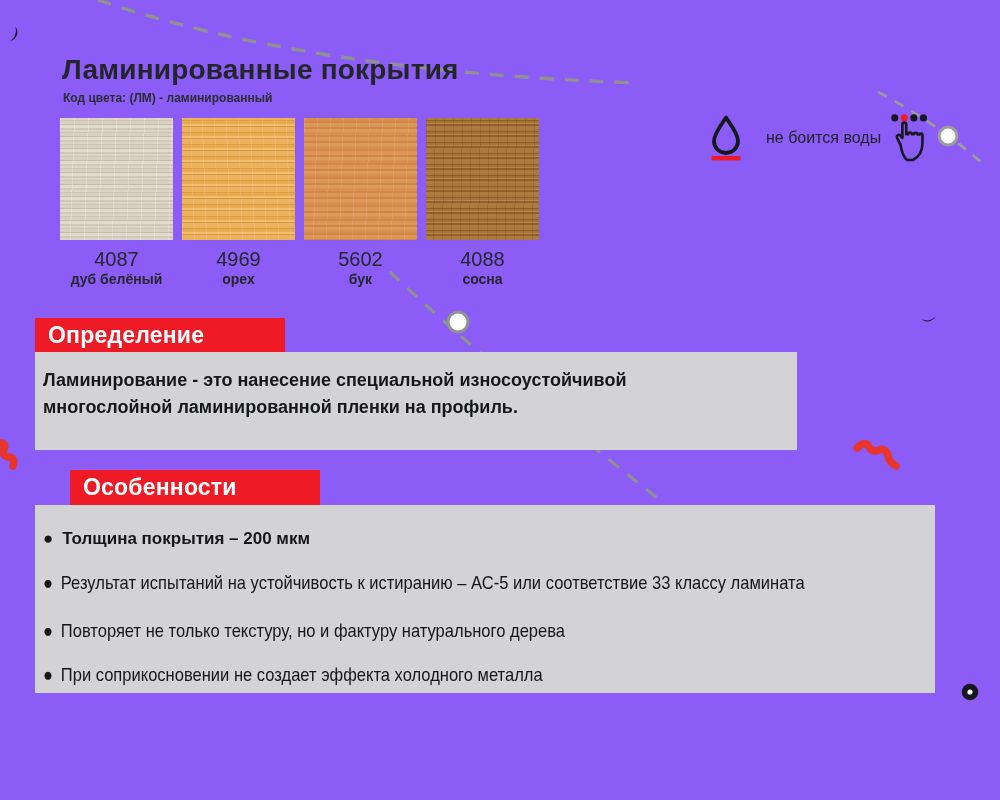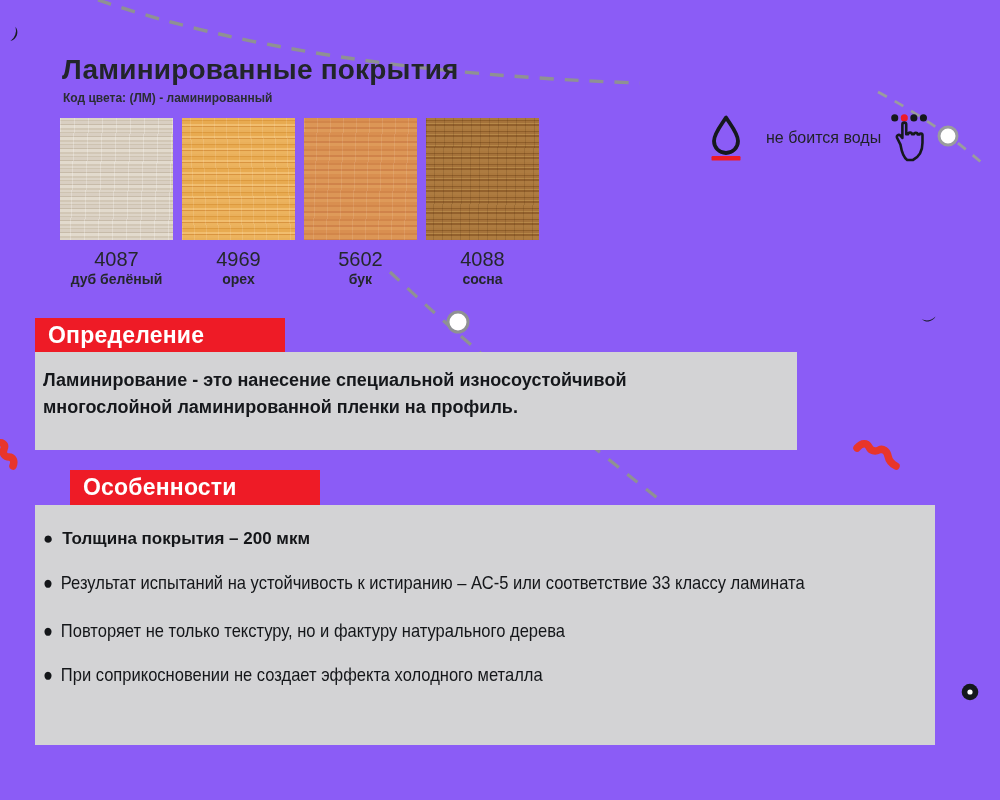--- a/index.html
+++ b/index.html
@@ -47,21 +47,21 @@
   .benefit-label.w190 { width:188px; }
 
   
   .banner { position:absolute; background:#ee1b26; color:#ffffff; font-weight:700; font-size:23px;
             display:flex; align-items:center; padding-left:13px; letter-spacing:.2px; }
   .banner-def { left:35px; top:318px; width:250px; height:34px; }
   .banner-feat { left:50px; top:470px; width:250px; height:35px;margin-left:20px; }
   .graybox { position:absolute; background:#d3d3d5; }
   .box-def { left:35px; top:352px; width:762px; height:98px; padding:15px 10px 0 8px; }
   .box-def p { width:700px; font-size:18px; font-weight:600; color:#15171b; line-height:27px; }
-  .box-feat { left:35px; top:505px; width:900px; height:240px; padding:2px 6px 0 8px; }
+  .box-feat { left:35px; top:505px; width:900px; height:188px; padding:2px 6px 0 8px; }
 
   .feat-item { list-style:none; display:block; color:#141619; }
   .feat-item .dot { margin-right:9px; }
   .fi-0 { margin-top:22px; font-size:17px; font-weight:600; }
   .fi-cond { width:1000px; font-size:19px; font-weight:500; line-height:30px;
              transform:scaleX(.87); transform-origin:left top; }
   .fi-1 { margin-top:19px; }
   .fi-2 { margin-top:18px; }
   .fi-3 { margin-top:14px; }
 </style>

